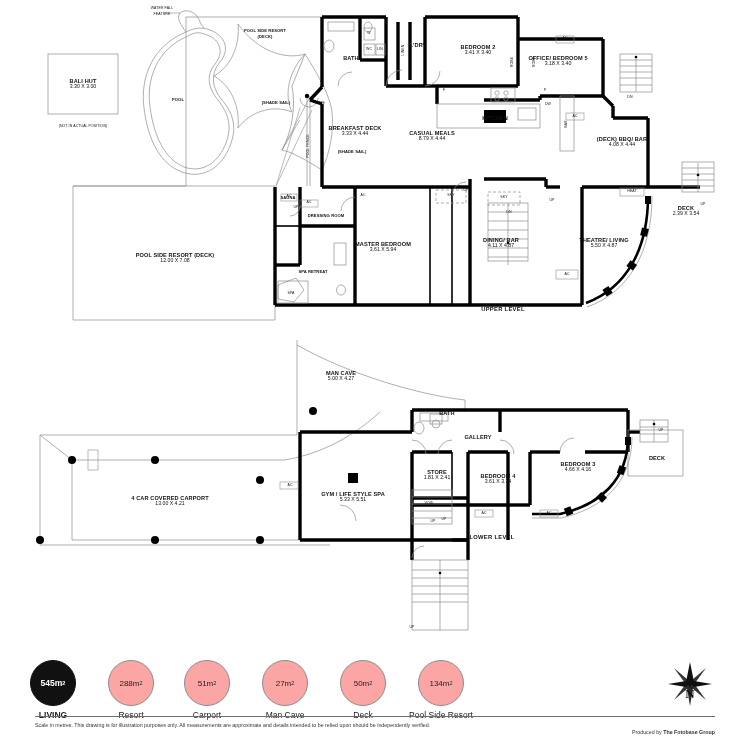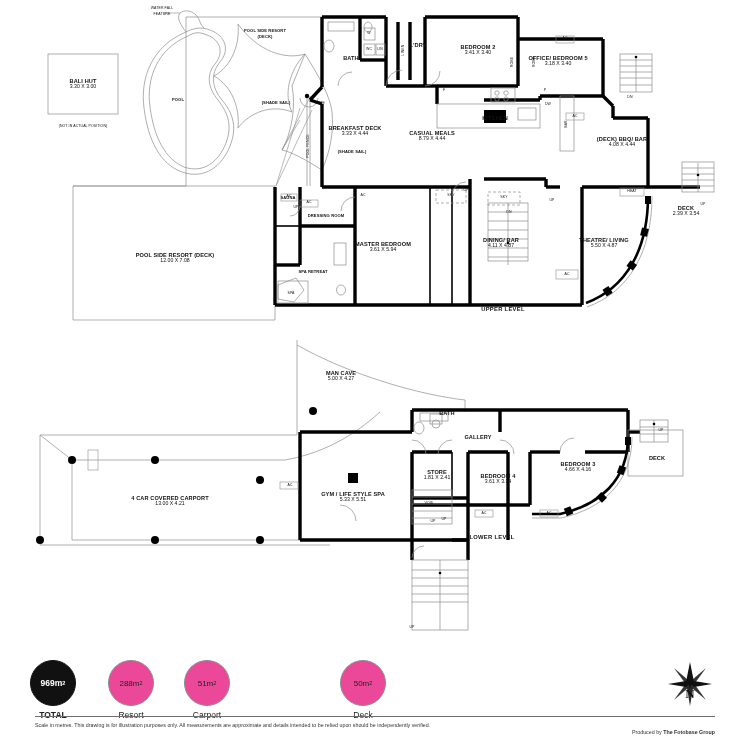--- a/index.html
+++ b/index.html
@@ -14,21 +14,21 @@
   .r-name{font-size:5.6px;}
   .r-name .dim{font-size:5.2px;}
   .tiny{font-size:4.1px;font-weight:bold;}
   .micro{font-size:3.5px;font-weight:normal;}
   .sect{font-size:5.8px;font-weight:bold;letter-spacing:.3px;}
   
   #legend{position:absolute;left:0;top:655px;width:750px;height:95px;}
   .circwrap{position:absolute;text-align:center;transform:translateX(-50%);}
   .circ{width:44px;height:44px;border-radius:50%;border:1px solid #8c8c8c;
         display:flex;align-items:center;justify-content:center;margin:0 auto;
-        font-size:8px;color:#222;background:#ec4899;}
+        font-size:8px;color:#222;background:#fca5a5;}
   .circ.total{background:#111;border-color:#111;color:#fff;font-weight:bold;font-size:8.5px;}
   .circ sup{font-size:5.5px;vertical-align:super;}
   .cap{margin-top:5px;font-size:8.5px;color:#222;line-height:1.12;}
   .cap.bold{font-weight:bold;}
   #rule{position:absolute;left:35px;top:716px;width:680px;height:1px;background:#6f6f6f;}
   #disclaimer{position:absolute;left:35px;top:722px;width:400px;font-size:5.3px;
               line-height:1.45;color:#333;font-weight:normal;}
   #producer{position:absolute;right:35px;top:729px;font-size:5.3px;color:#333;text-align:right;}
   #producer b{font-weight:bold;}
 </style>
@@ -473,45 +473,59 @@
   <div class="lbl micro" style="left:433px;top:522px">UP</div>
   <div class="lbl micro" style="left:444px;top:520px">UP</div>
   <div class="lbl micro" style="left:412px;top:628px">UP</div>
   <div class="lbl micro" style="left:661px;top:431px">UP</div>
   <div class="lbl sect" style="left:492px;top:537px">LOWER LEVEL</div>
 </div>
 
 <div id="legend">
   <div class="circwrap" style="left:53px;top:5px">
     <div class="circ total">
-      <span>969m</span>
+      <span>545m</span>
         <sup>2</sup>
     </div>
-    <div class="cap bold">TOTAL</div>
+    <div class="cap bold">LIVING</div>
   </div>
   <div class="circwrap" style="left:131px;top:5px">
     <div class="circ">
       <span>288m</span>
         <sup>2</sup>
     </div>
     <div class="cap">Resort</div>
   </div>
   <div class="circwrap" style="left:207px;top:5px">
     <div class="circ">
       <span>51m</span>
         <sup>2</sup>
     </div>
     <div class="cap">Carport</div>
   </div>
+  <div class="circwrap" style="left:285px;top:5px">
+    <div class="circ">
+      <span>27m</span>
+        <sup>2</sup>
+    </div>
+    <div class="cap">Man Cave</div>
+  </div>
   <div class="circwrap" style="left:363px;top:5px">
     <div class="circ">
       <span>50m</span>
         <sup>2</sup>
     </div>
     <div class="cap">Deck</div>
+  </div>
+  <div class="circwrap" style="left:441px;top:5px;width:86px">
+    <div class="circ">
+      <span>134m</span>
+        <sup>2</sup>
+    </div>
+    <div class="cap">Pool Side Resort</div>
   </div>
 </div>
 
 <div id="rule"></div>
 <div id="disclaimer">Scale in metres. This drawing is for illustration purposes only. All measurements are approximate and details intended to be relied upon should be independently verified.</div>
 <div id="producer">
   <span>Produced by </span><b>The Fotobase Group</b>
 </div>
 
 <svg style="position:absolute;left:662px;top:658px;width:56px;height:52px" viewBox="0 0 56 52">

